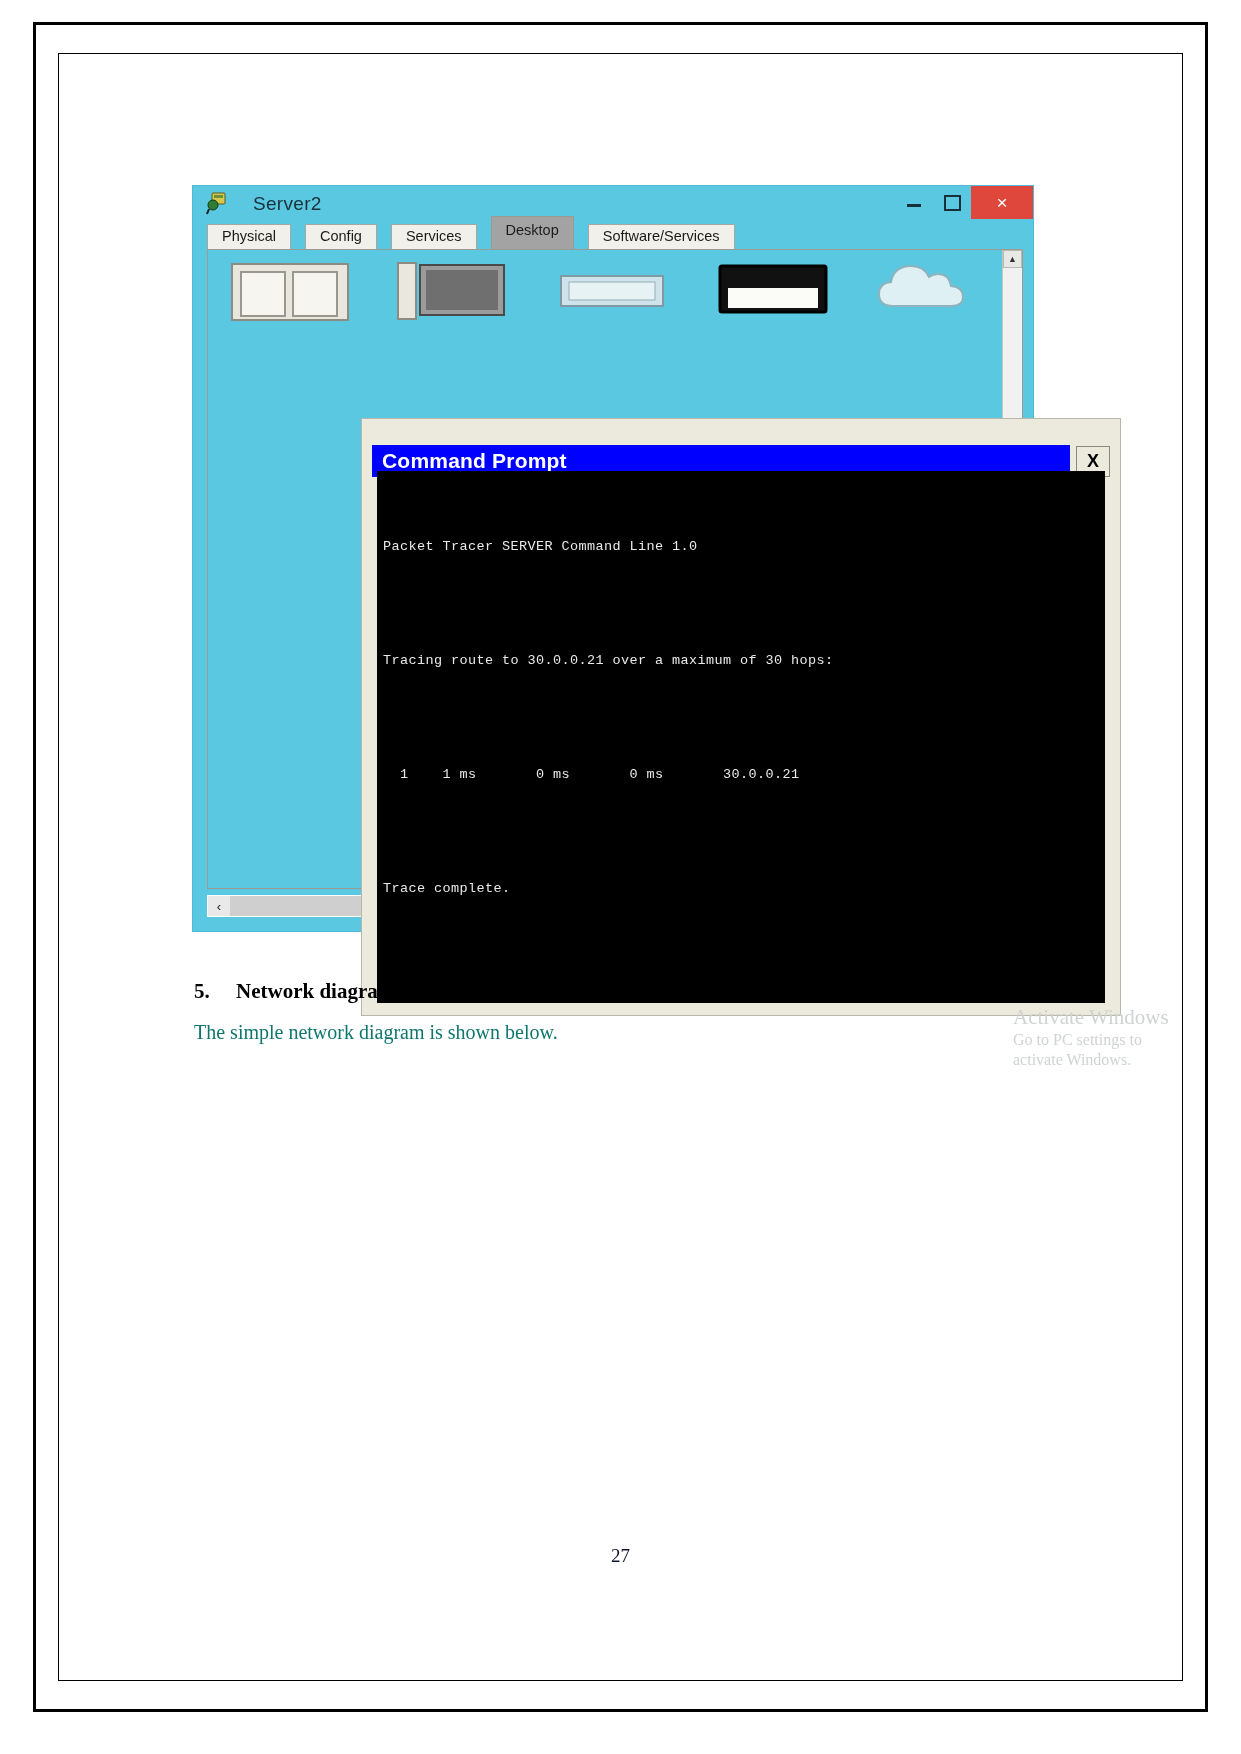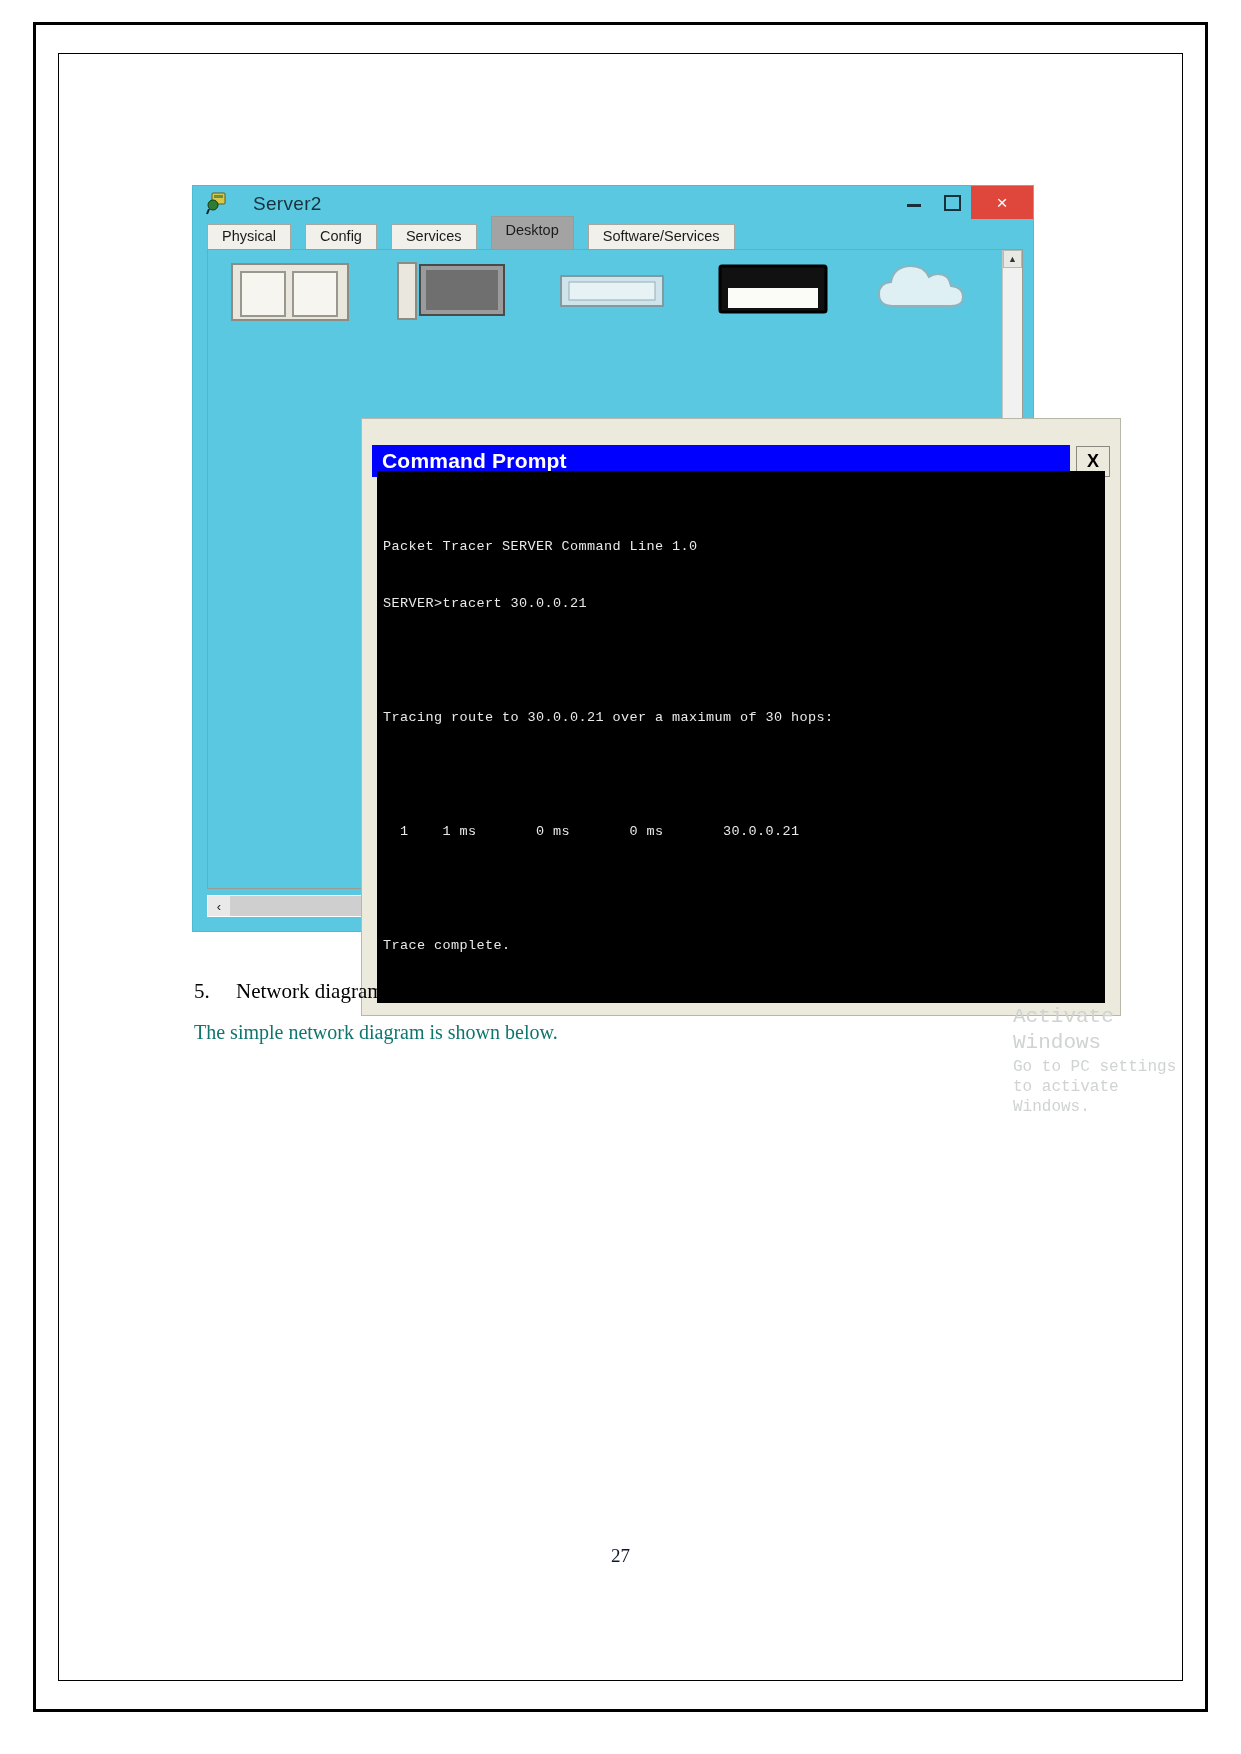--- a/index.html
+++ b/index.html
@@ -324,34 +324,34 @@
   }
   .cmd-line { min-height: 19px; }
 
   
   .watermark {
     position: absolute;
     left: 820px;
     top: 818px;
     width: 170px;
     color: #cfd3d2;
-    font-family: Liberation Mono, monospace;
+    font-family: Liberation Serif, serif;
     pointer-events: none;
     line-height: 1.25;
   }
   .wm1 { font-size: 21px; }
   .wm2 { font-size: 16px; }
 
   
   .doc-heading {
     position: absolute;
     left: 135px;
     top: 925px;
     font-family: "Liberation Serif", serif;
-    font-weight: normal;
+    font-weight: bold;
     font-size: 21px;
     color: #000000;
   }
   .doc-heading .num { display: inline-block; width: 42px; }
   .doc-para {
     position: absolute;
     left: 135px;
     top: 967px;
     font-family: "Liberation Serif", serif;
     font-size: 20px;
@@ -464,21 +464,20 @@
       </div>
       <div class="hs-corner"></div>
 
       <div class="cmd-window">
         <div class="cmd-titlebar">
           <div class="cmd-title">Command Prompt</div>
           <div class="cmd-close">X</div>
         </div>
         <div class="cmd-screen">
           <div class="cmd-line">Packet Tracer SERVER Command Line 1.0</div>
-          <div class="cmd-line">SERVER&gt;tracert 30.0.0.21</div>
           <div class="cmd-line"></div>
           <div class="cmd-line">Tracing route to 30.0.0.21 over a maximum of 30 hops:</div>
           <div class="cmd-line"></div>
           <div class="cmd-line">  1    1 ms       0 ms       0 ms       30.0.0.21</div>
           <div class="cmd-line"></div>
           <div class="cmd-line">Trace complete.</div>
           <div class="cmd-line"></div>
           
         </div>
       </div>

